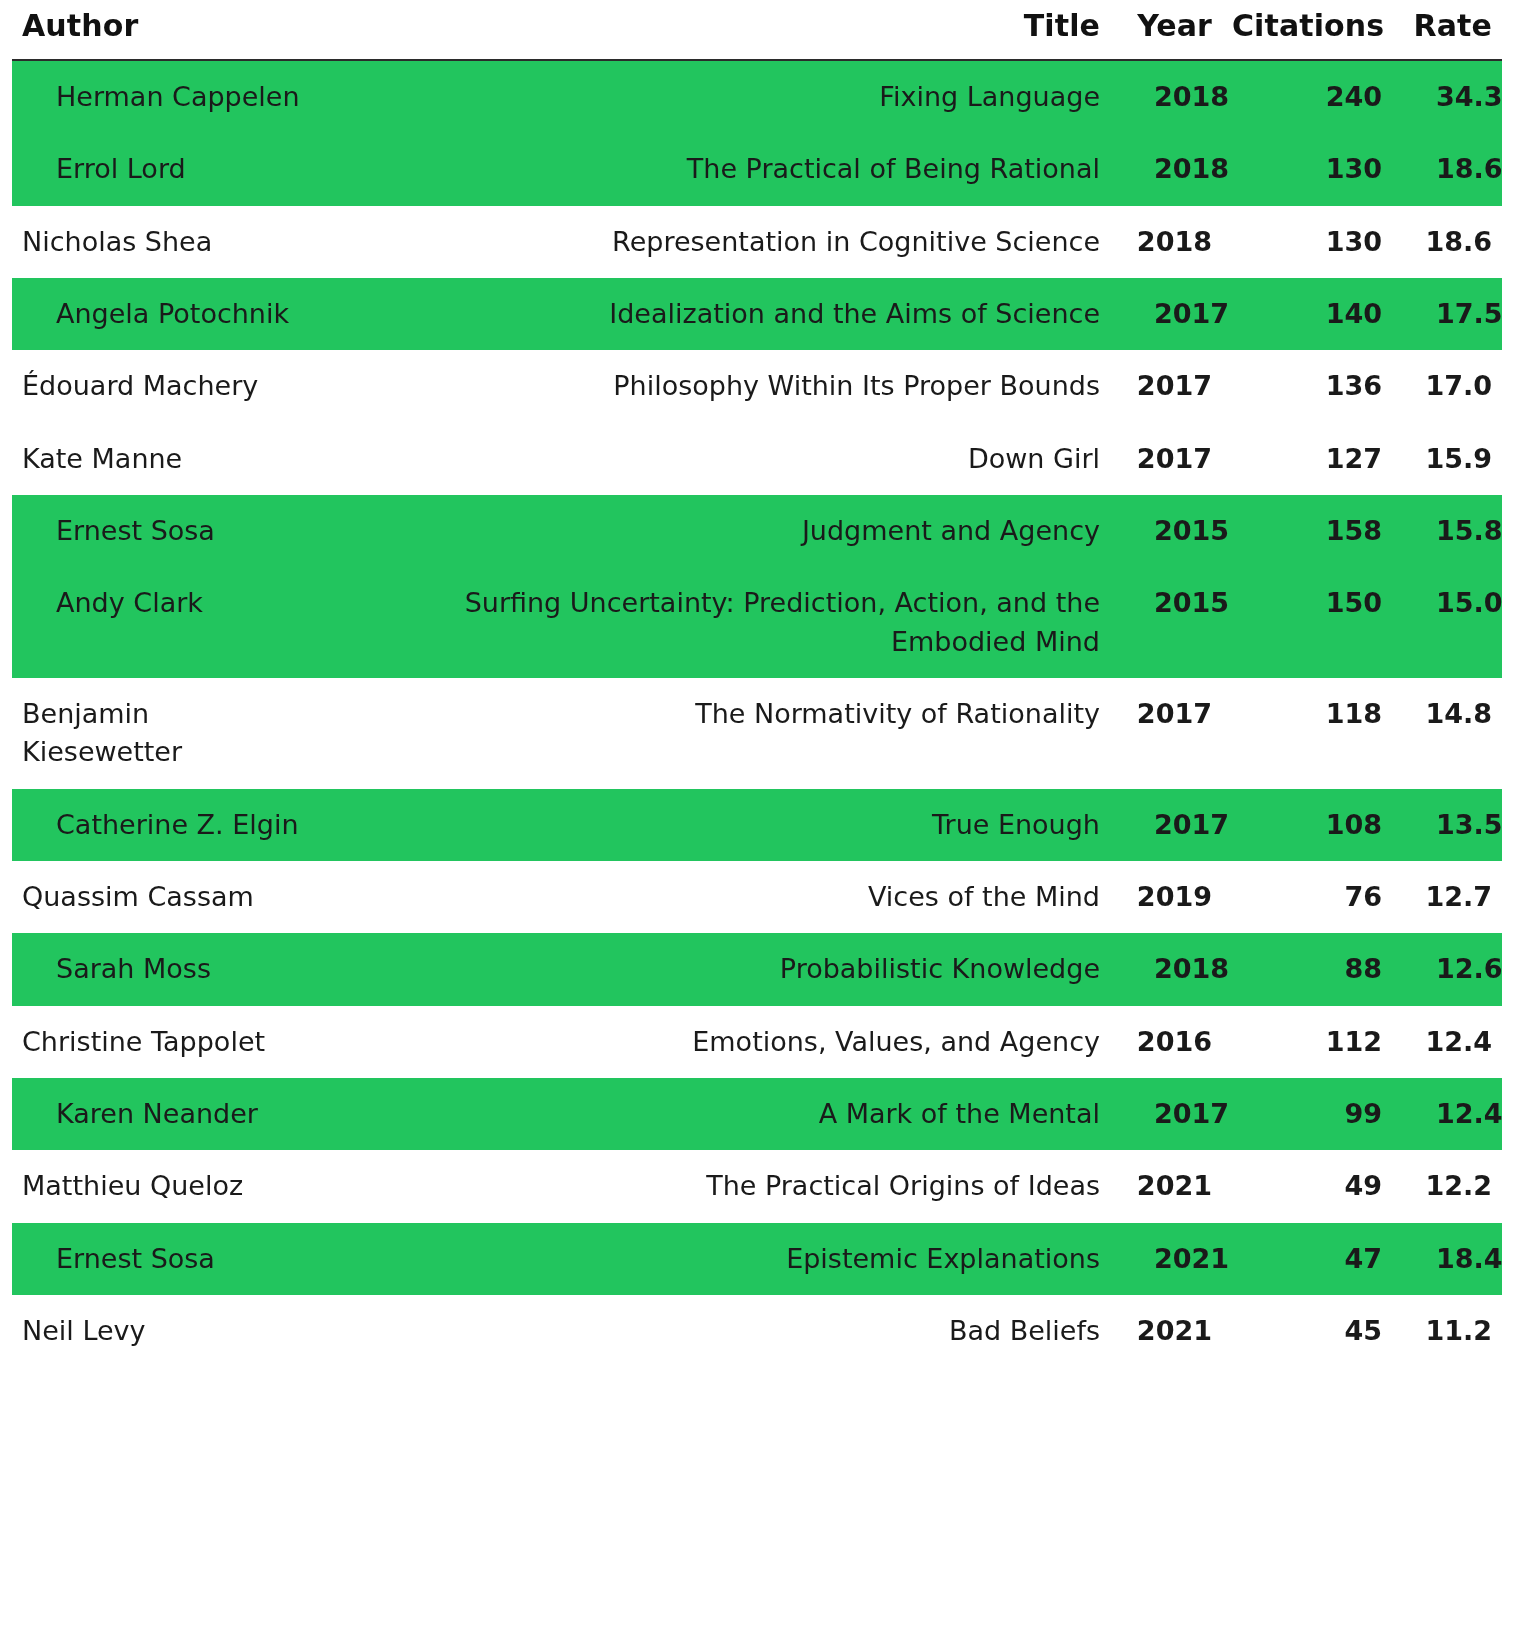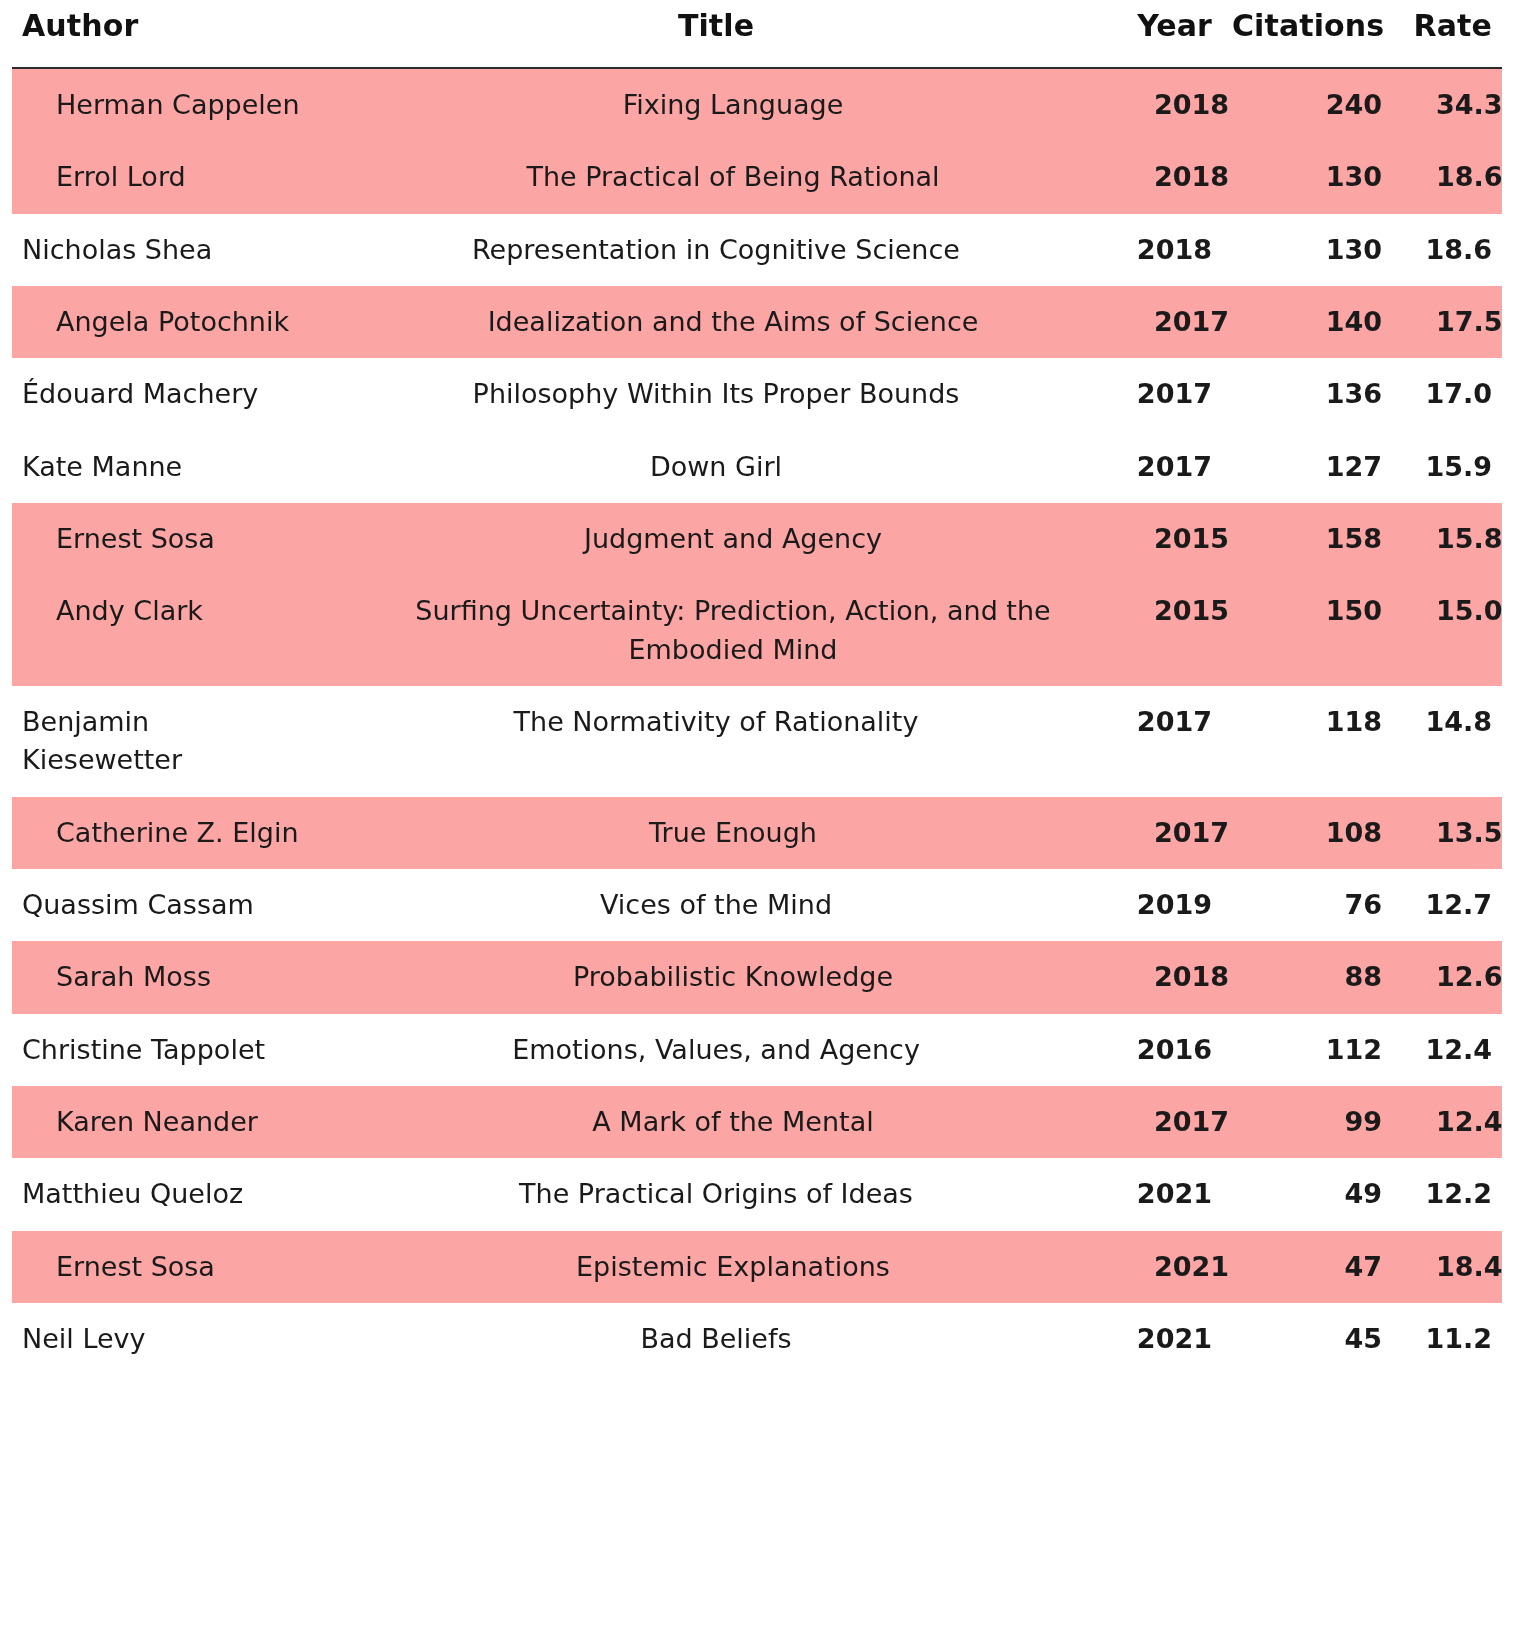--- a/index.html
+++ b/index.html
@@ -19,40 +19,40 @@
   }
   table.citation-table {
     border-collapse: collapse;
     width: 100%;
     table-layout: fixed;
   }
   table.citation-table thead th {
     font-size: 30px;
     font-weight: bold;
     color: #111111;
-    padding: 8px 10px 24px 10px;
+    padding: 8px 10px 16px 10px;
     border-bottom: 2px solid #2b2b2b;
     vertical-align: bottom;
     letter-spacing: 0.1px;
   }
   th.col-author, td.col-author { text-align: left; width: 290px; }
-  th.col-title,  td.col-title  { text-align: center; }
+  th.col-title,  td.col-title  { text-align: right; }
   th.col-year,   td.col-year   { text-align: right; width: 92px; }
   th.col-citations, td.col-citations { text-align: right; width: 150px; }
   th.col-rate,   td.col-rate   { text-align: right; width: 90px; padding-right: 14px; }
 
   table.citation-table tbody td {
     font-size: 27px;
     padding: 17px 10px;
     vertical-align: top;
     line-height: 1.42;
     color: #1a1a1a;
   }
   tbody tr.odd-row td {
-    background: #fca5a5;
+    background: #22c55e;
     padding-left: 44px;
   }
   tbody tr.even-row td {
     background: #ffffff;
   }
   td.col-year, td.col-citations, td.col-rate {
     white-space: nowrap;
     font-weight: bold;
   }
   td.col-author { padding-left: 10px; }

